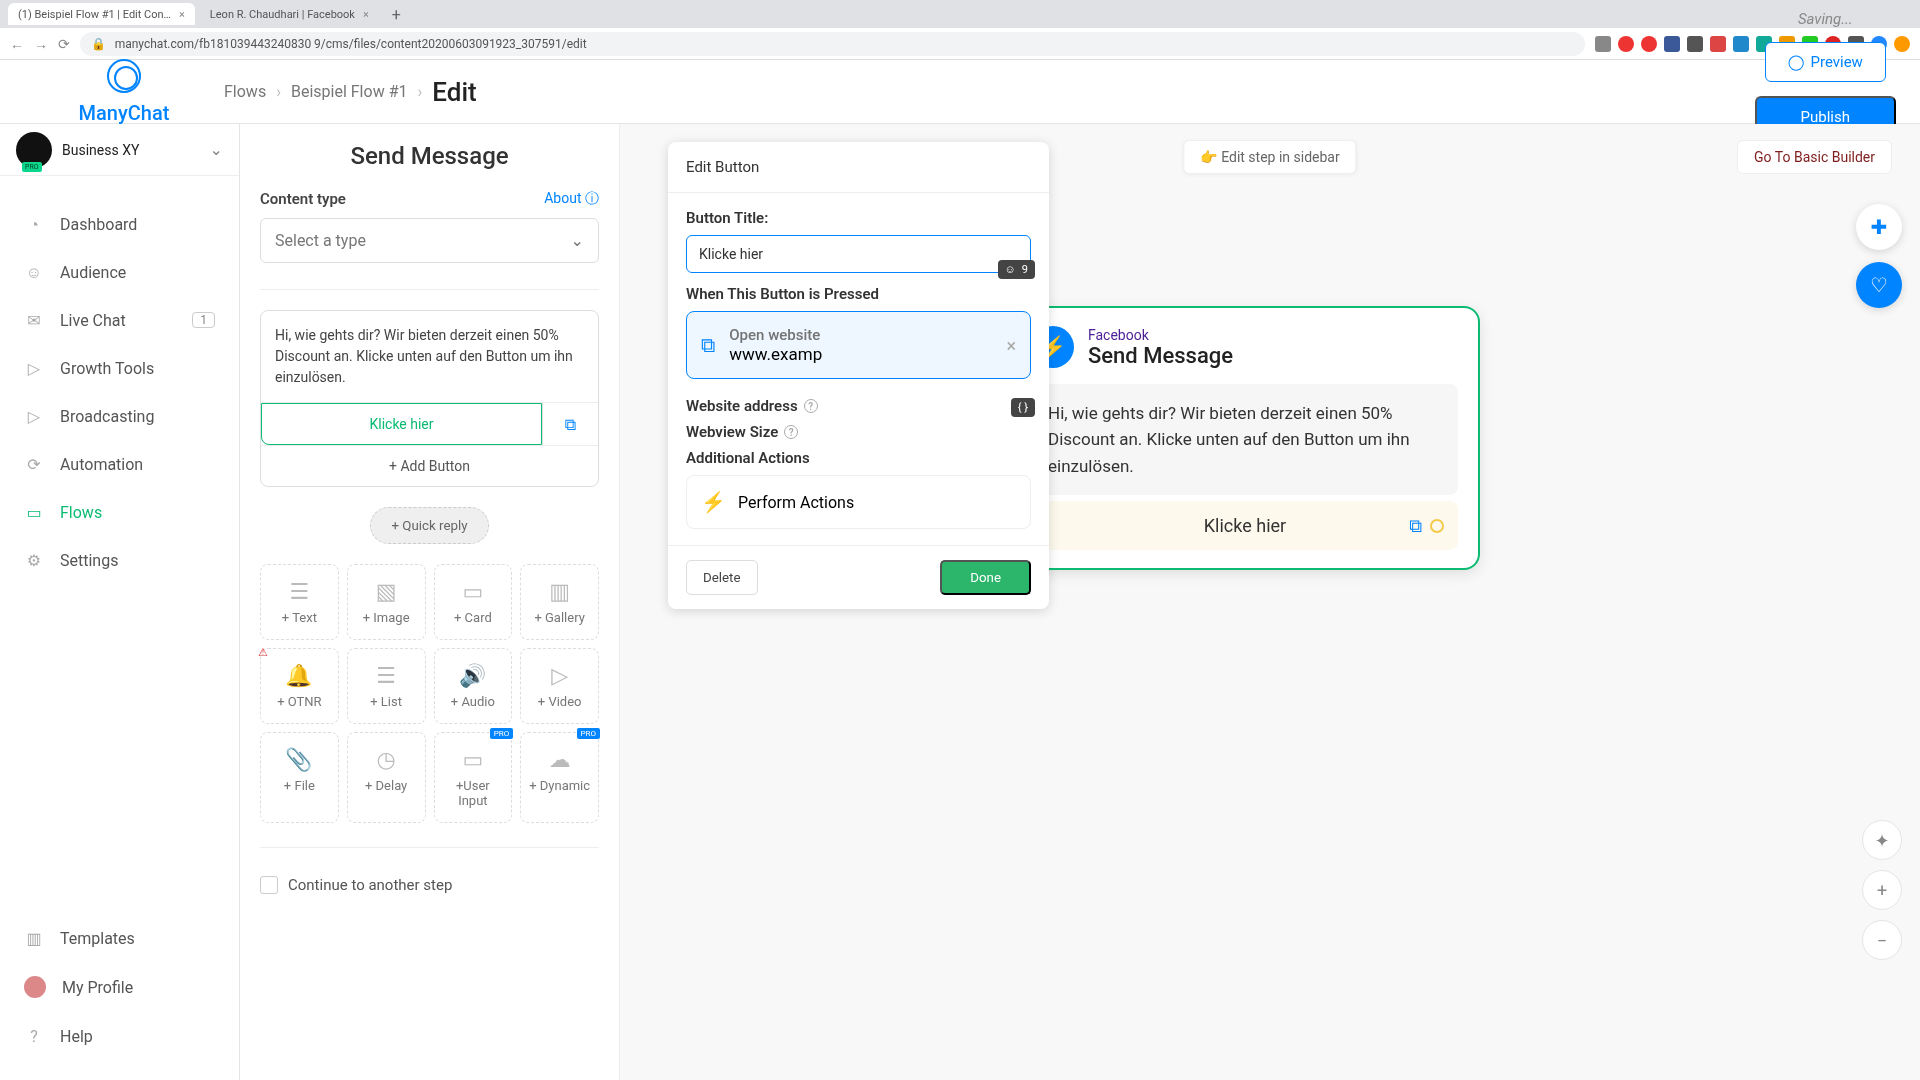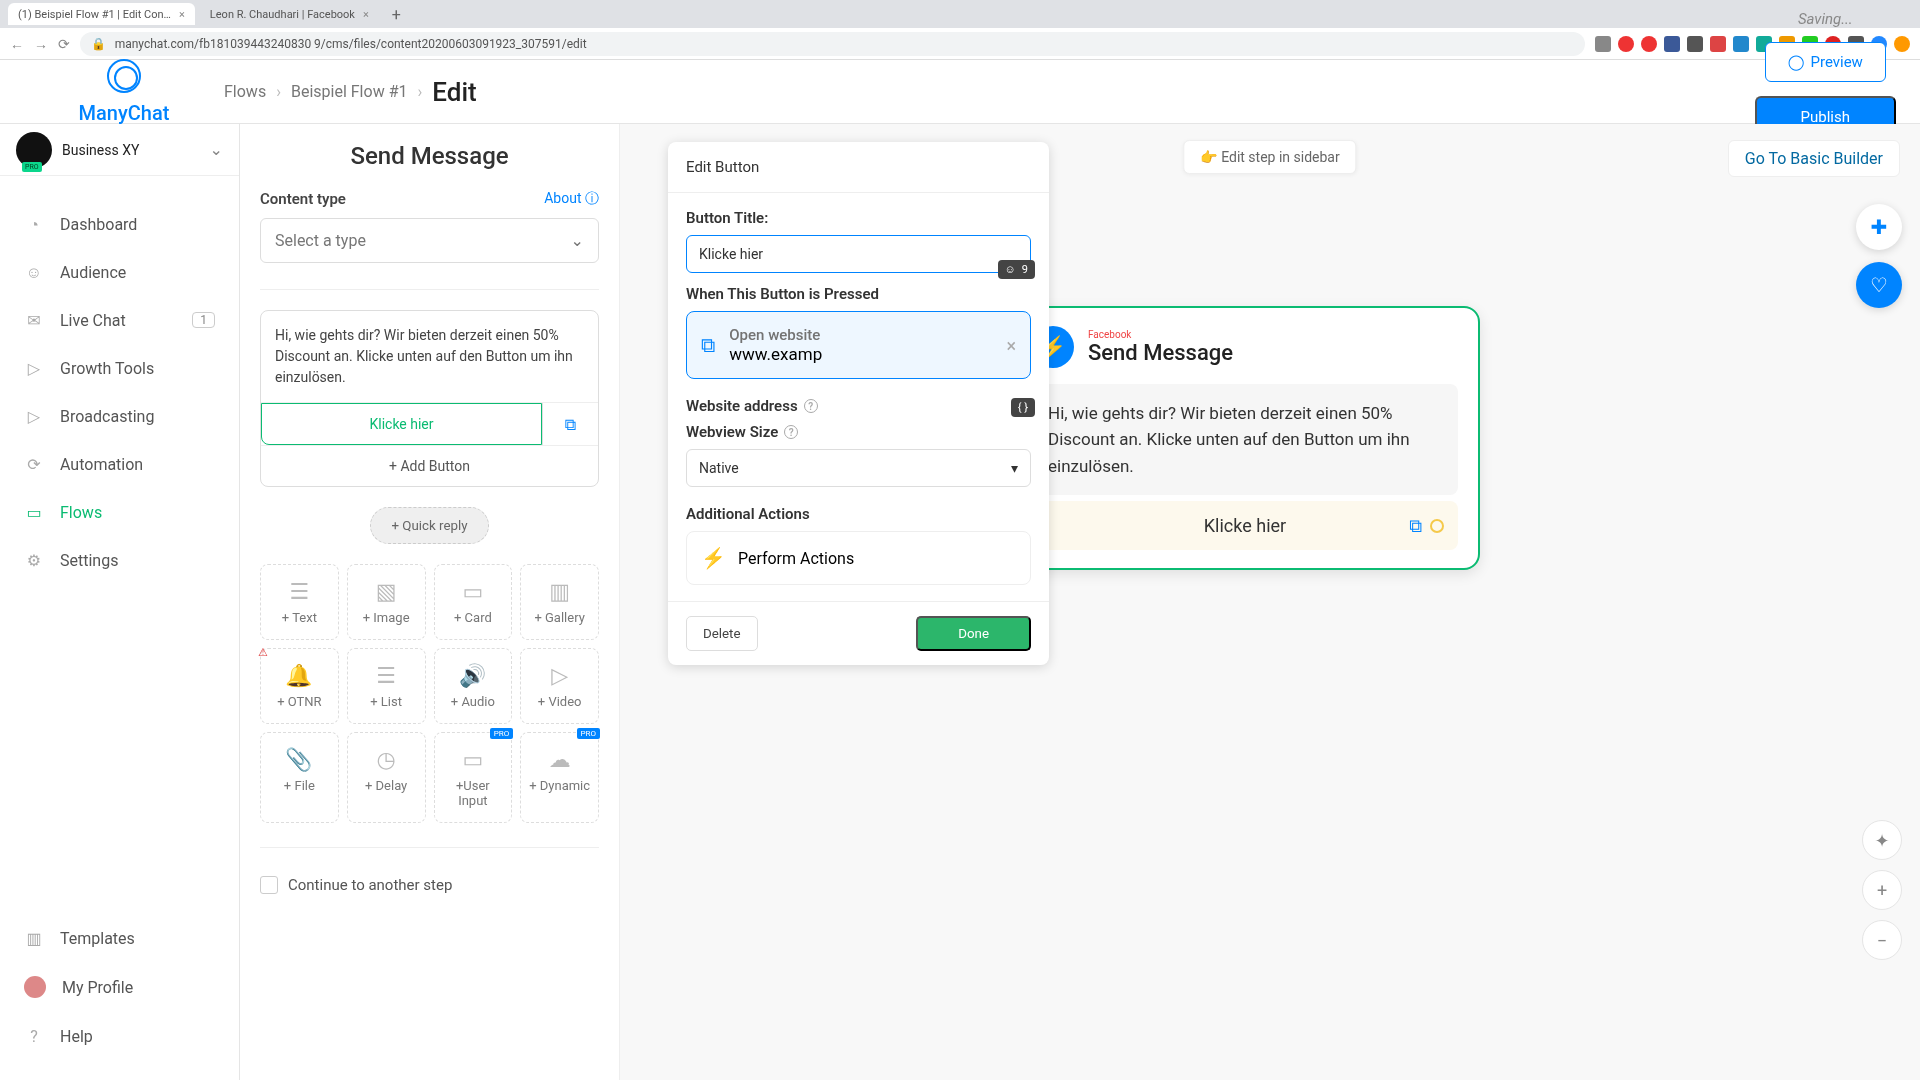--- a/index.html
+++ b/index.html
@@ -84,30 +84,30 @@
 .action-card .txt { flex: 1; }
 .action-card .ttl { font-size: 15px; color: #737373; font-weight: 500; }
 .action-card .sub { font-size: 17px; color: #000000; }
 .action-card .x { color: #aaa; font-size: 18px; }
 .var-badge { position: absolute; right: -4px; bottom: 6px; background: #444; color: #fff; font-size: 11px; padding: 3px 7px; border-radius: 4px; }
 .pop-select { width: 100%; border: 1px solid #ddd; border-radius: 6px; padding: 10px 12px; font-size: 14px; color: #333; margin-bottom: 18px; display: flex; justify-content: space-between; }
 .perform { border: 1px solid #eee; border-radius: 8px; padding: 14px; display: flex; gap: 12px; align-items: center; }
 .perform .bolt { color: #f5b800; font-size: 20px; }
 .pop-foot { display: flex; justify-content: space-between; padding: 14px 18px; border-top: 1px solid #eee; }
 .btn-delete { background: #fff; border: 1px solid #ddd; border-radius: 5px; padding: 8px 16px; color: #444; }
-.btn-done { background: #2cb66b; color: #fff; border-radius: 5px; padding: 8px 40px; }
+.btn-done { background: #2cb66b; color: #fff; border-radius: 5px; padding: 8px 28px; }
 
 
 .canvas { flex: 1; background: #f8f8f8; position: relative; }
 .edit-step { position: absolute; top: 16px; left: 50%; transform: translateX(-50%); background: #fff; border: 1px solid #eee; border-radius: 6px; padding: 8px 16px; color: #666; font-size: 14px; box-shadow: 0 1px 4px rgba(0,0,0,.05); }
-.go-basic { position: absolute; top: 16px; right: 20px; background: #fff; border: 1px solid #eee; border-radius: 6px; padding: 8px 16px; color: #0369a1; font-size: 16px; }
+.go-basic { position: absolute; top: 16px; right: 28px; background: #fff; border: 1px solid #eee; border-radius: 6px; padding: 8px 16px; color: #7f1d1d; font-size: 14px; }
 .node { position: absolute; left: 390px; top: 182px; width: 470px; background: #fff; border: 2px solid #0bbb72; border-radius: 16px; padding: 18px 20px; box-shadow: 0 4px 14px rgba(0,0,0,.1); }
 .node-head { display: flex; align-items: center; gap: 14px; margin-bottom: 16px; }
 .fb-circle { width: 42px; height: 42px; border-radius: 50%; background: #0084ff; display: flex; align-items: center; justify-content: center; color: #fff; font-size: 22px; }
-.node-sub { font-size: 10px; color: #ef4444; }
+.node-sub { font-size: 14px; color: #4c1d95; }
 .node-title { font-size: 22px; color: #222; font-weight: 500; }
 .node-msg { background: #f6f6f6; border-radius: 8px; padding: 16px; color: #333; font-size: 17px; line-height: 1.55; margin-bottom: 6px; }
 .node-btn { background: #fdf9ed; border-radius: 8px; padding: 14px; text-align: center; font-size: 18px; color: #333; position: relative; }
 .node-btn-icons { position: absolute; right: 14px; top: 50%; transform: translateY(-50%); display: flex; gap: 8px; align-items: center; }
 .link-ic { color: #0084ff; }
 .ring { width: 14px; height: 14px; border: 2.5px solid #f5c94a; border-radius: 50%; }
 
 
 .arrow { position: absolute; left: 250px; top: 250px; width: 160px; height: 160px; }
 
@@ -344,24 +344,20 @@
         <span>Website address</span>
         <span class="q">?</span>
       </div>
     <div class="char-count">
       <div class="var-badge">{ }</div>
     </div>
     <div class="pop-label">
         <span>Webview Size</span>
         <span class="q">?</span>
       </div>
-    <div class="pop-select">
-      <span>Native</span>
-      <span>▾</span>
-    </div>
     <div class="pop-label">Additional Actions</div>
     <div class="perform">
       <span class="bolt">⚡</span>
       <span>Perform Actions</span>
     </div>
   </div>
   <div class="pop-foot">
     <button class="btn-delete">Delete</button>
     <button class="btn-done">Done</button>
   </div>

